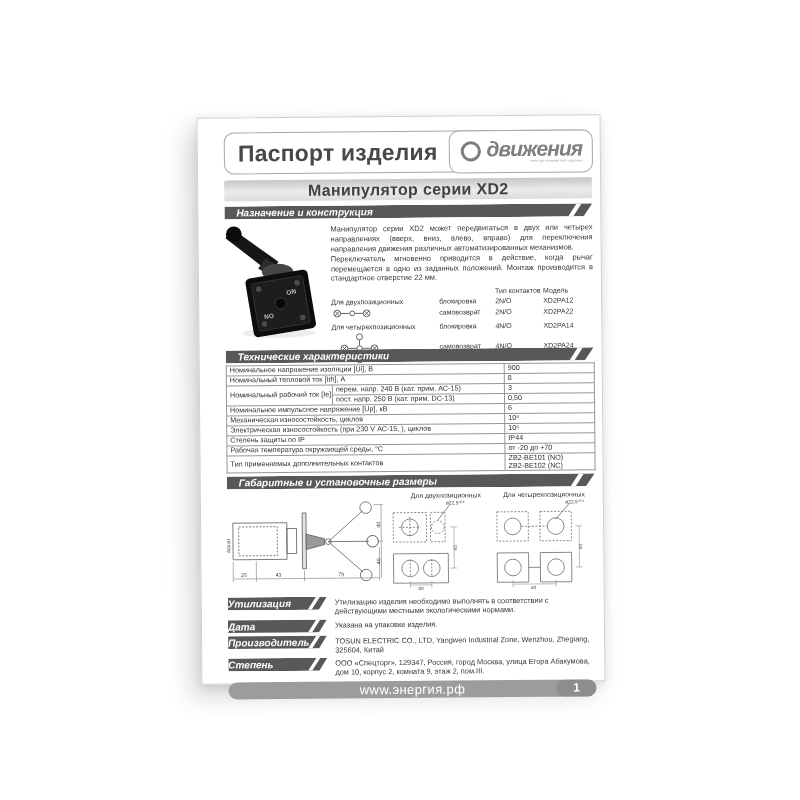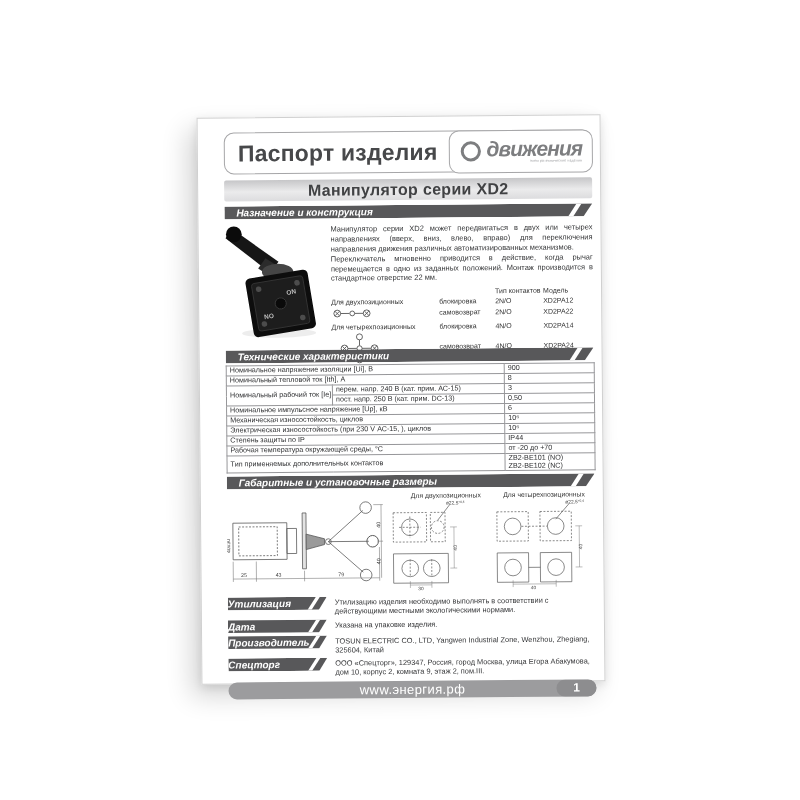--- a/index.html
+++ b/index.html
@@ -404,21 +404,21 @@
         <div class="btext">Указана на упаковке изделия.</div>
       </div>
       <div class="brow">
         <div class="sbar small">
           <span>Производитель</span>
         </div>
         <div class="btext">TOSUN ELECTRIC CO., LTD, Yangwen Industrial Zone, Wenzhou, Zhegiang, 325604, Китай</div>
       </div>
       <div class="brow">
         <div class="sbar small">
-          <span>Спецторг</span>
+          <span>Степень</span>
         </div>
         <div class="btext">ООО «Спецторг», 129347, Россия, город Москва, улица Егора Абакумова, дом 10, корпус 2, комната 9, этаж 2, пом.III.</div>
       </div>
 
       <div class="footer">
         <span class="url">www.энергия.рф</span>
         <span class="pnum-box">
           <span>1</span>
         </span>
       </div>

